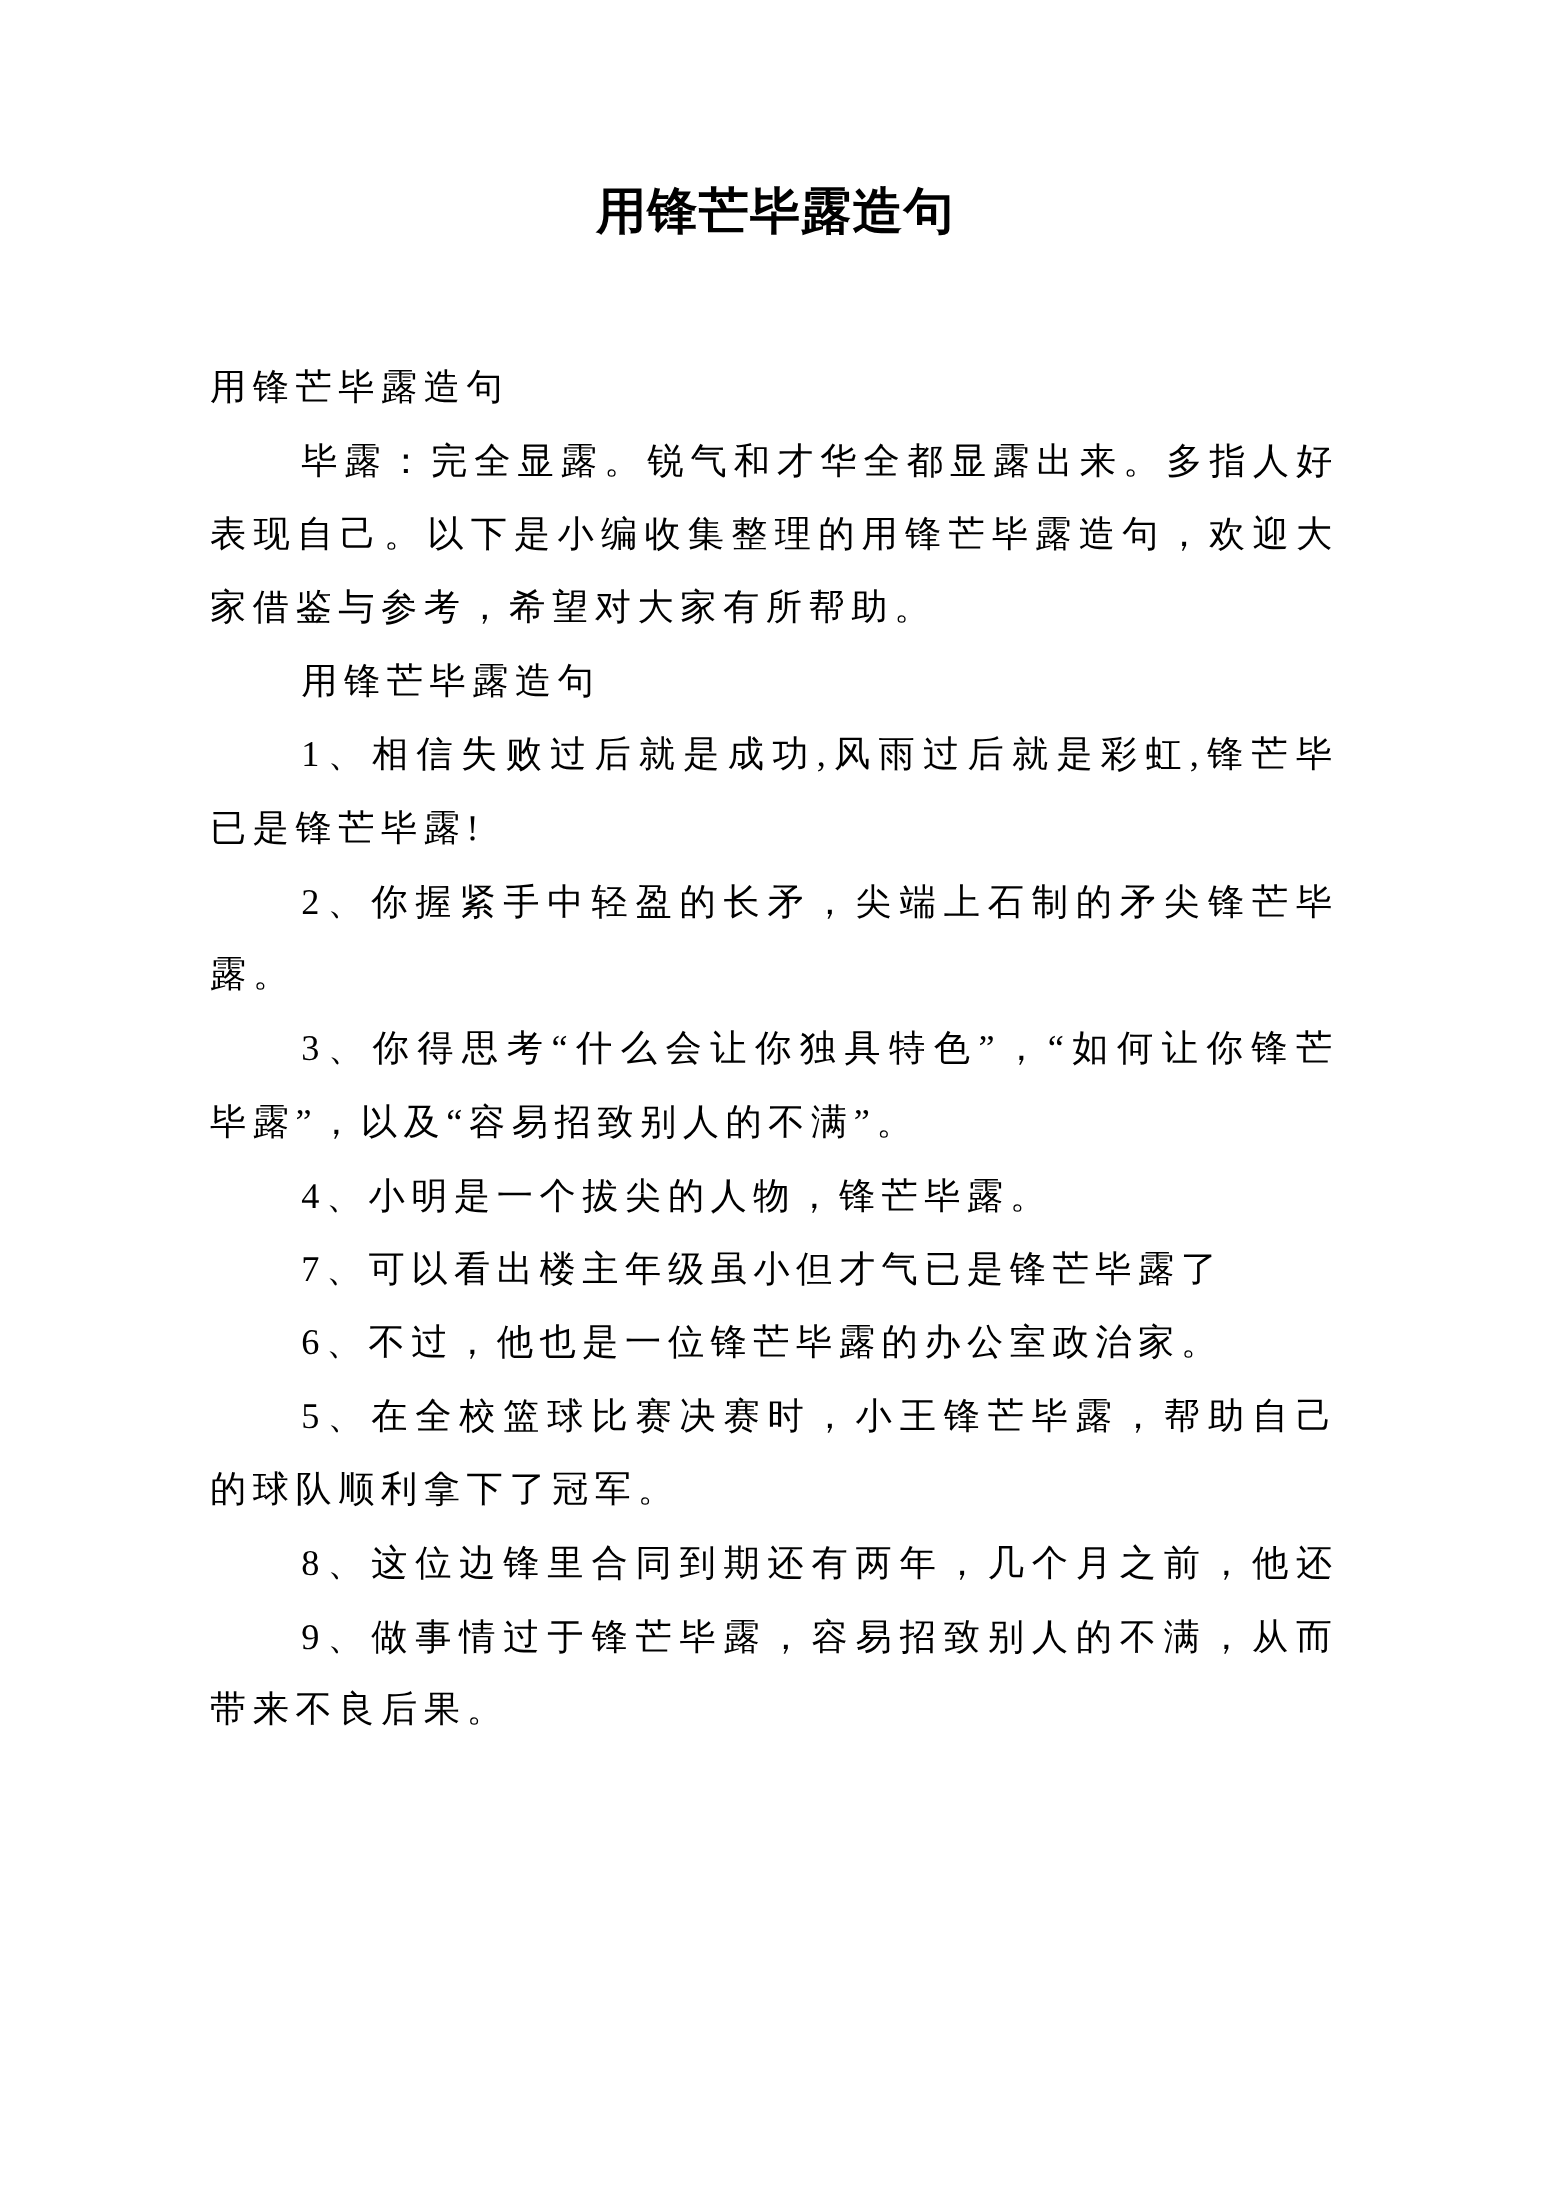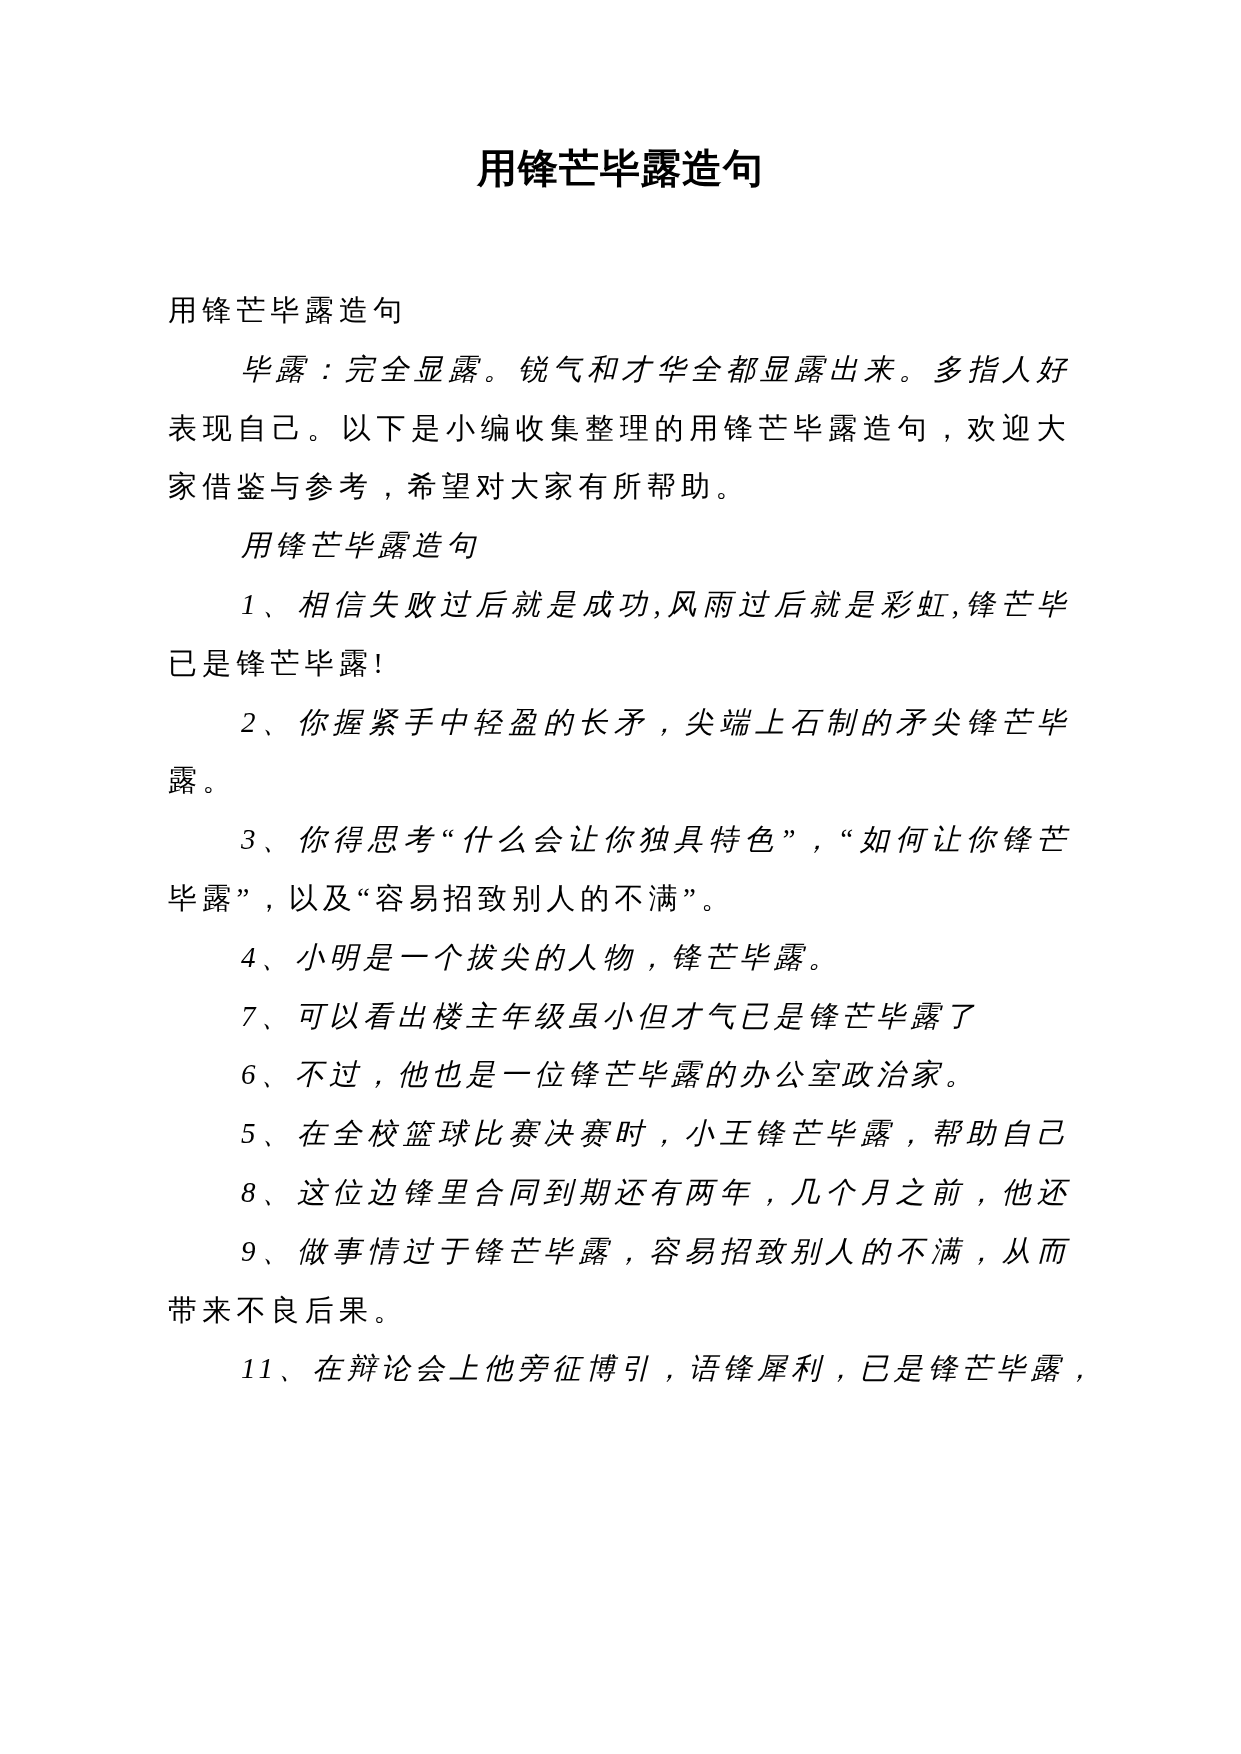--- a/index.html
+++ b/index.html
@@ -39,21 +39,20 @@
     height: 58.8px;
     line-height: 58.8px;
     font-size: 29px;
     font-weight: 300;
     letter-spacing: 5.2px;
     white-space: nowrap;
     color: #000000;
   }
   .ind {
     text-indent: 73px;
-    font-style: italic;
   }
   .fill {
     text-align: justify;
     text-align-last: justify;
   }
 </style>
 </head>
 <body>
 
 <div class="page">
@@ -67,18 +66,18 @@
     <div class="line ind fill">1、相信失败过后就是成功,风雨过后就是彩虹,锋芒毕</div>
     <div class="line">已是锋芒毕露!</div>
     <div class="line ind fill">2、你握紧手中轻盈的长矛，尖端上石制的矛尖锋芒毕</div>
     <div class="line">露。</div>
     <div class="line ind fill">3、你得思考“什么会让你独具特色”，“如何让你锋芒</div>
     <div class="line">毕露”，以及“容易招致别人的不满”。</div>
     <div class="line ind">4、小明是一个拔尖的人物，锋芒毕露。</div>
     <div class="line ind">7、可以看出楼主年级虽小但才气已是锋芒毕露了</div>
     <div class="line ind">6、不过，他也是一位锋芒毕露的办公室政治家。</div>
     <div class="line ind fill">5、在全校篮球比赛决赛时，小王锋芒毕露，帮助自己</div>
+    <div class="line">的球队顺利拿下了冠军。</div>
     <div class="line ind fill">8、这位边锋里合同到期还有两年，几个月之前，他还</div>
     <div class="line ind fill">9、做事情过于锋芒毕露，容易招致别人的不满，从而</div>
     <div class="line">带来不良后果。</div>
-    <div class="line ind">11、在辩论会上他旁征博引，语锋犀利，已是锋芒毕露，</div>
   </div>
 </div>
 
 </body></html>

